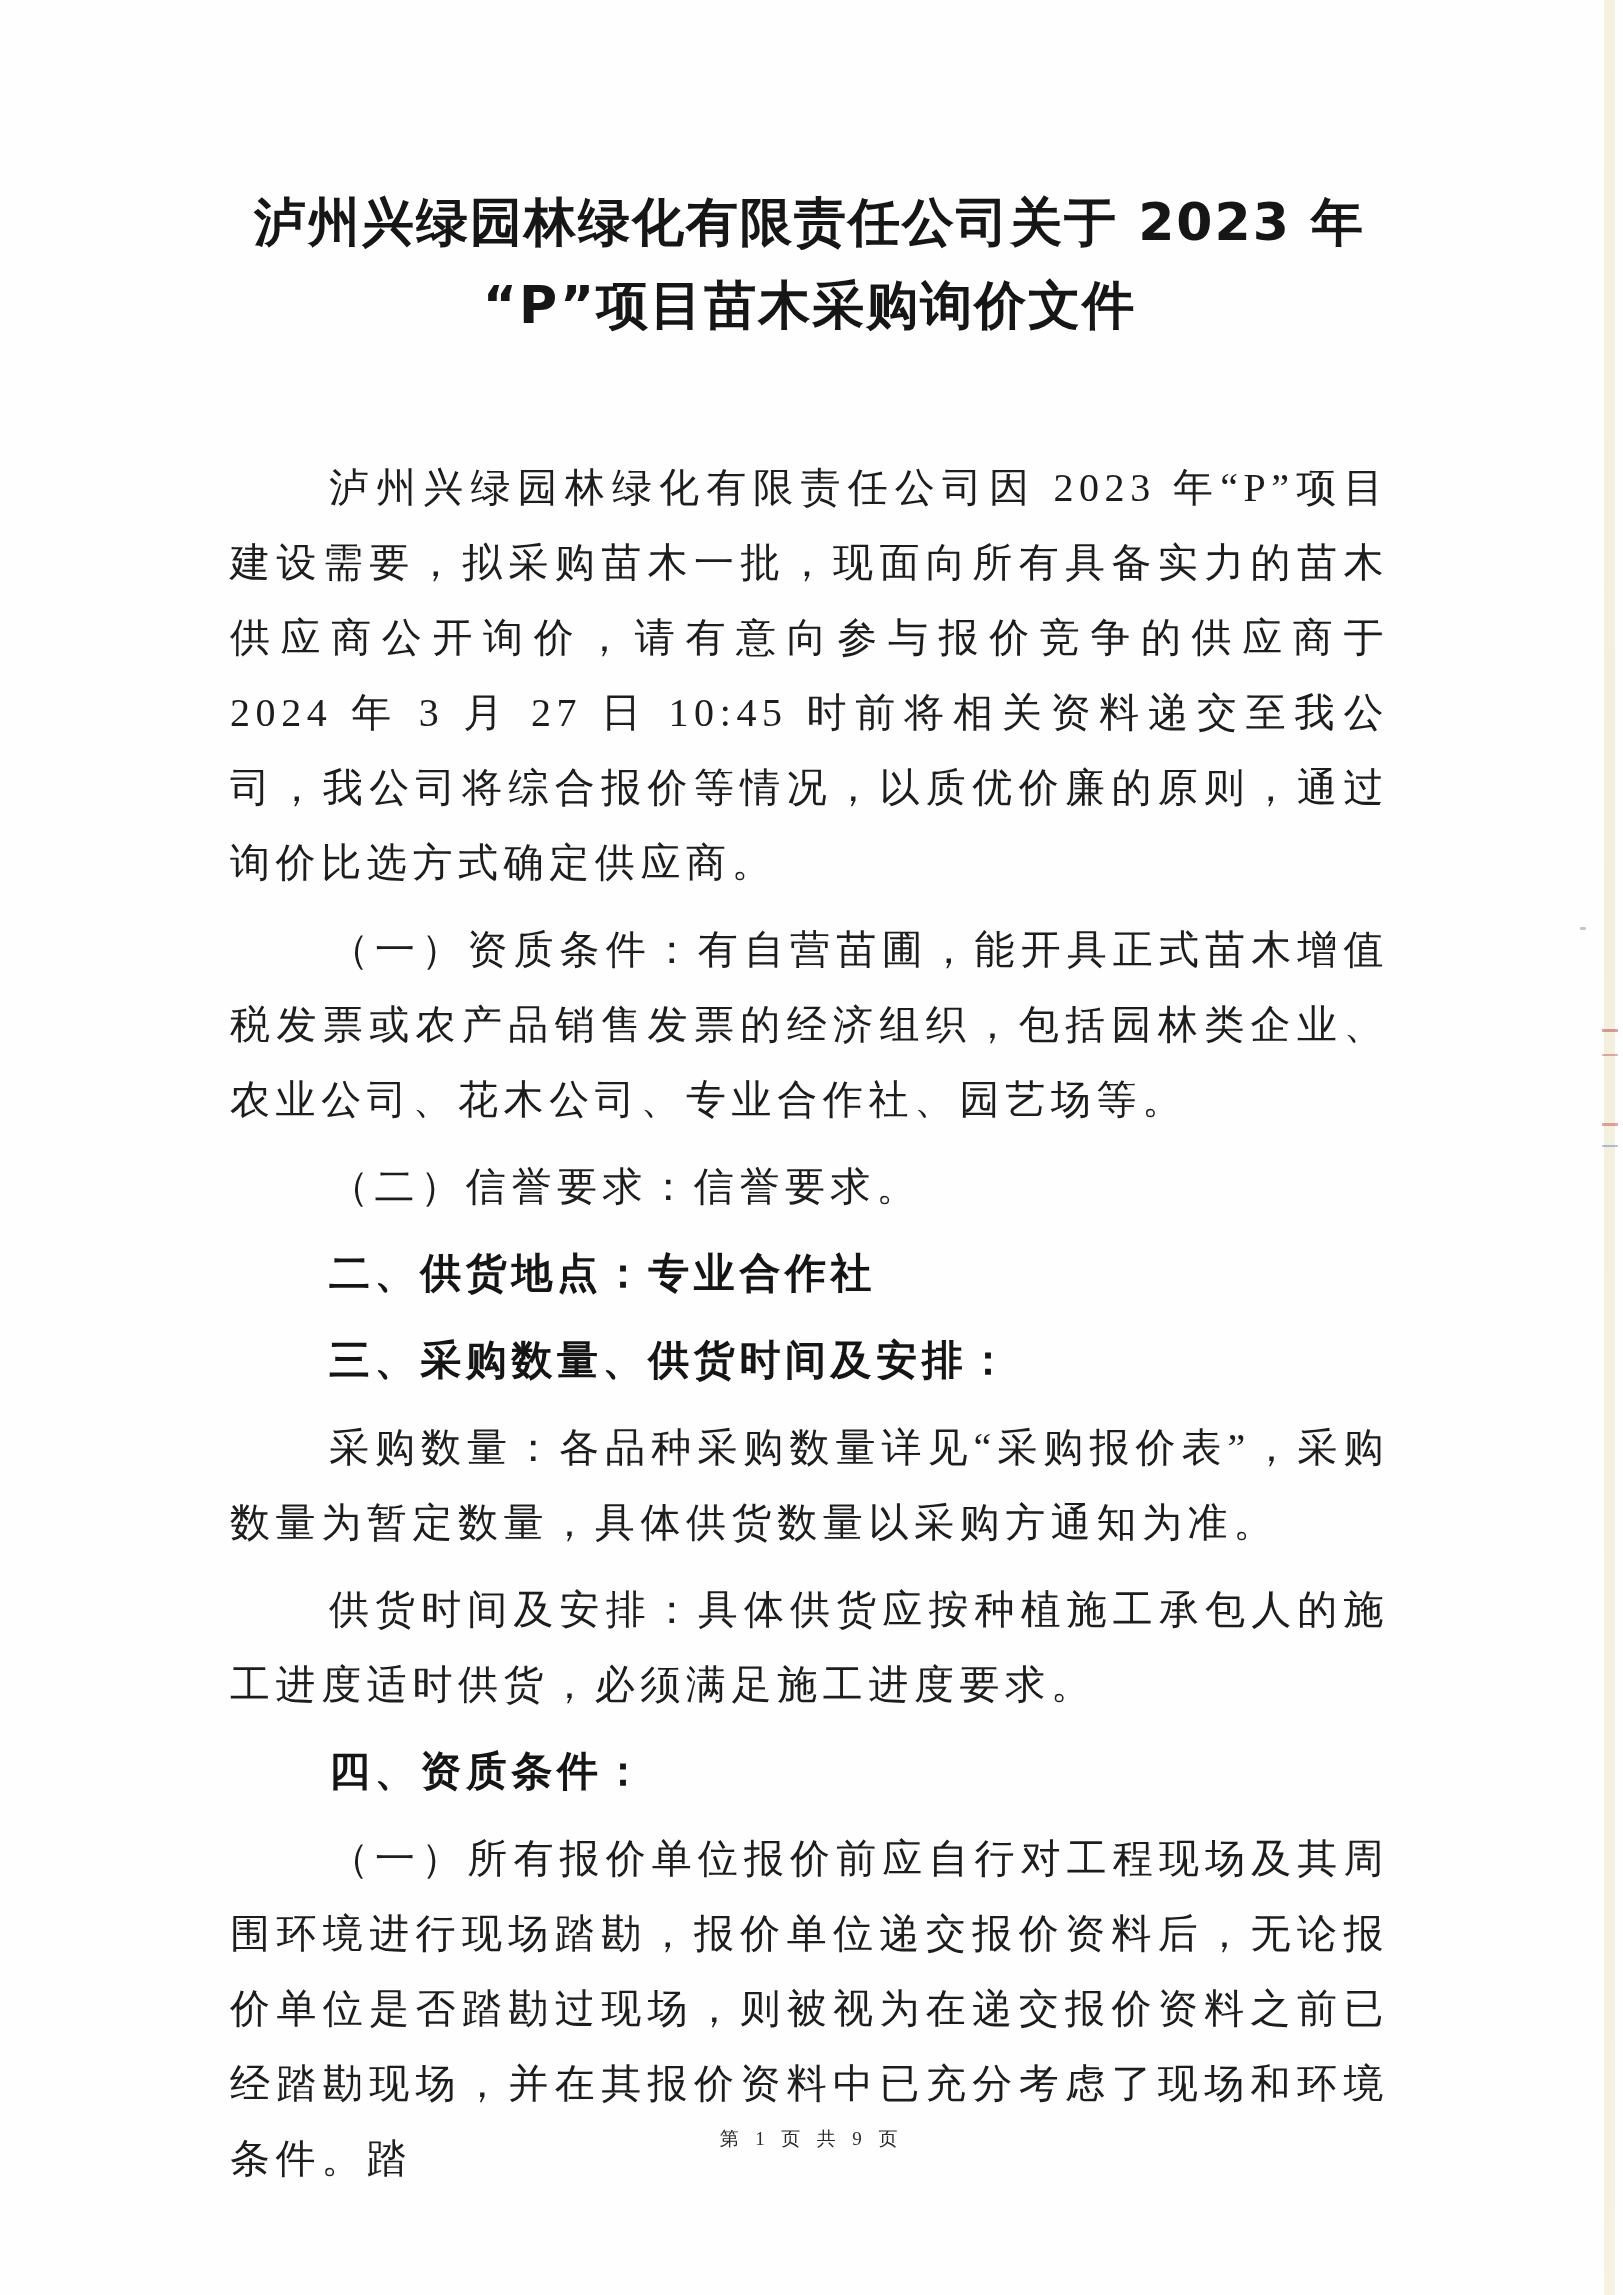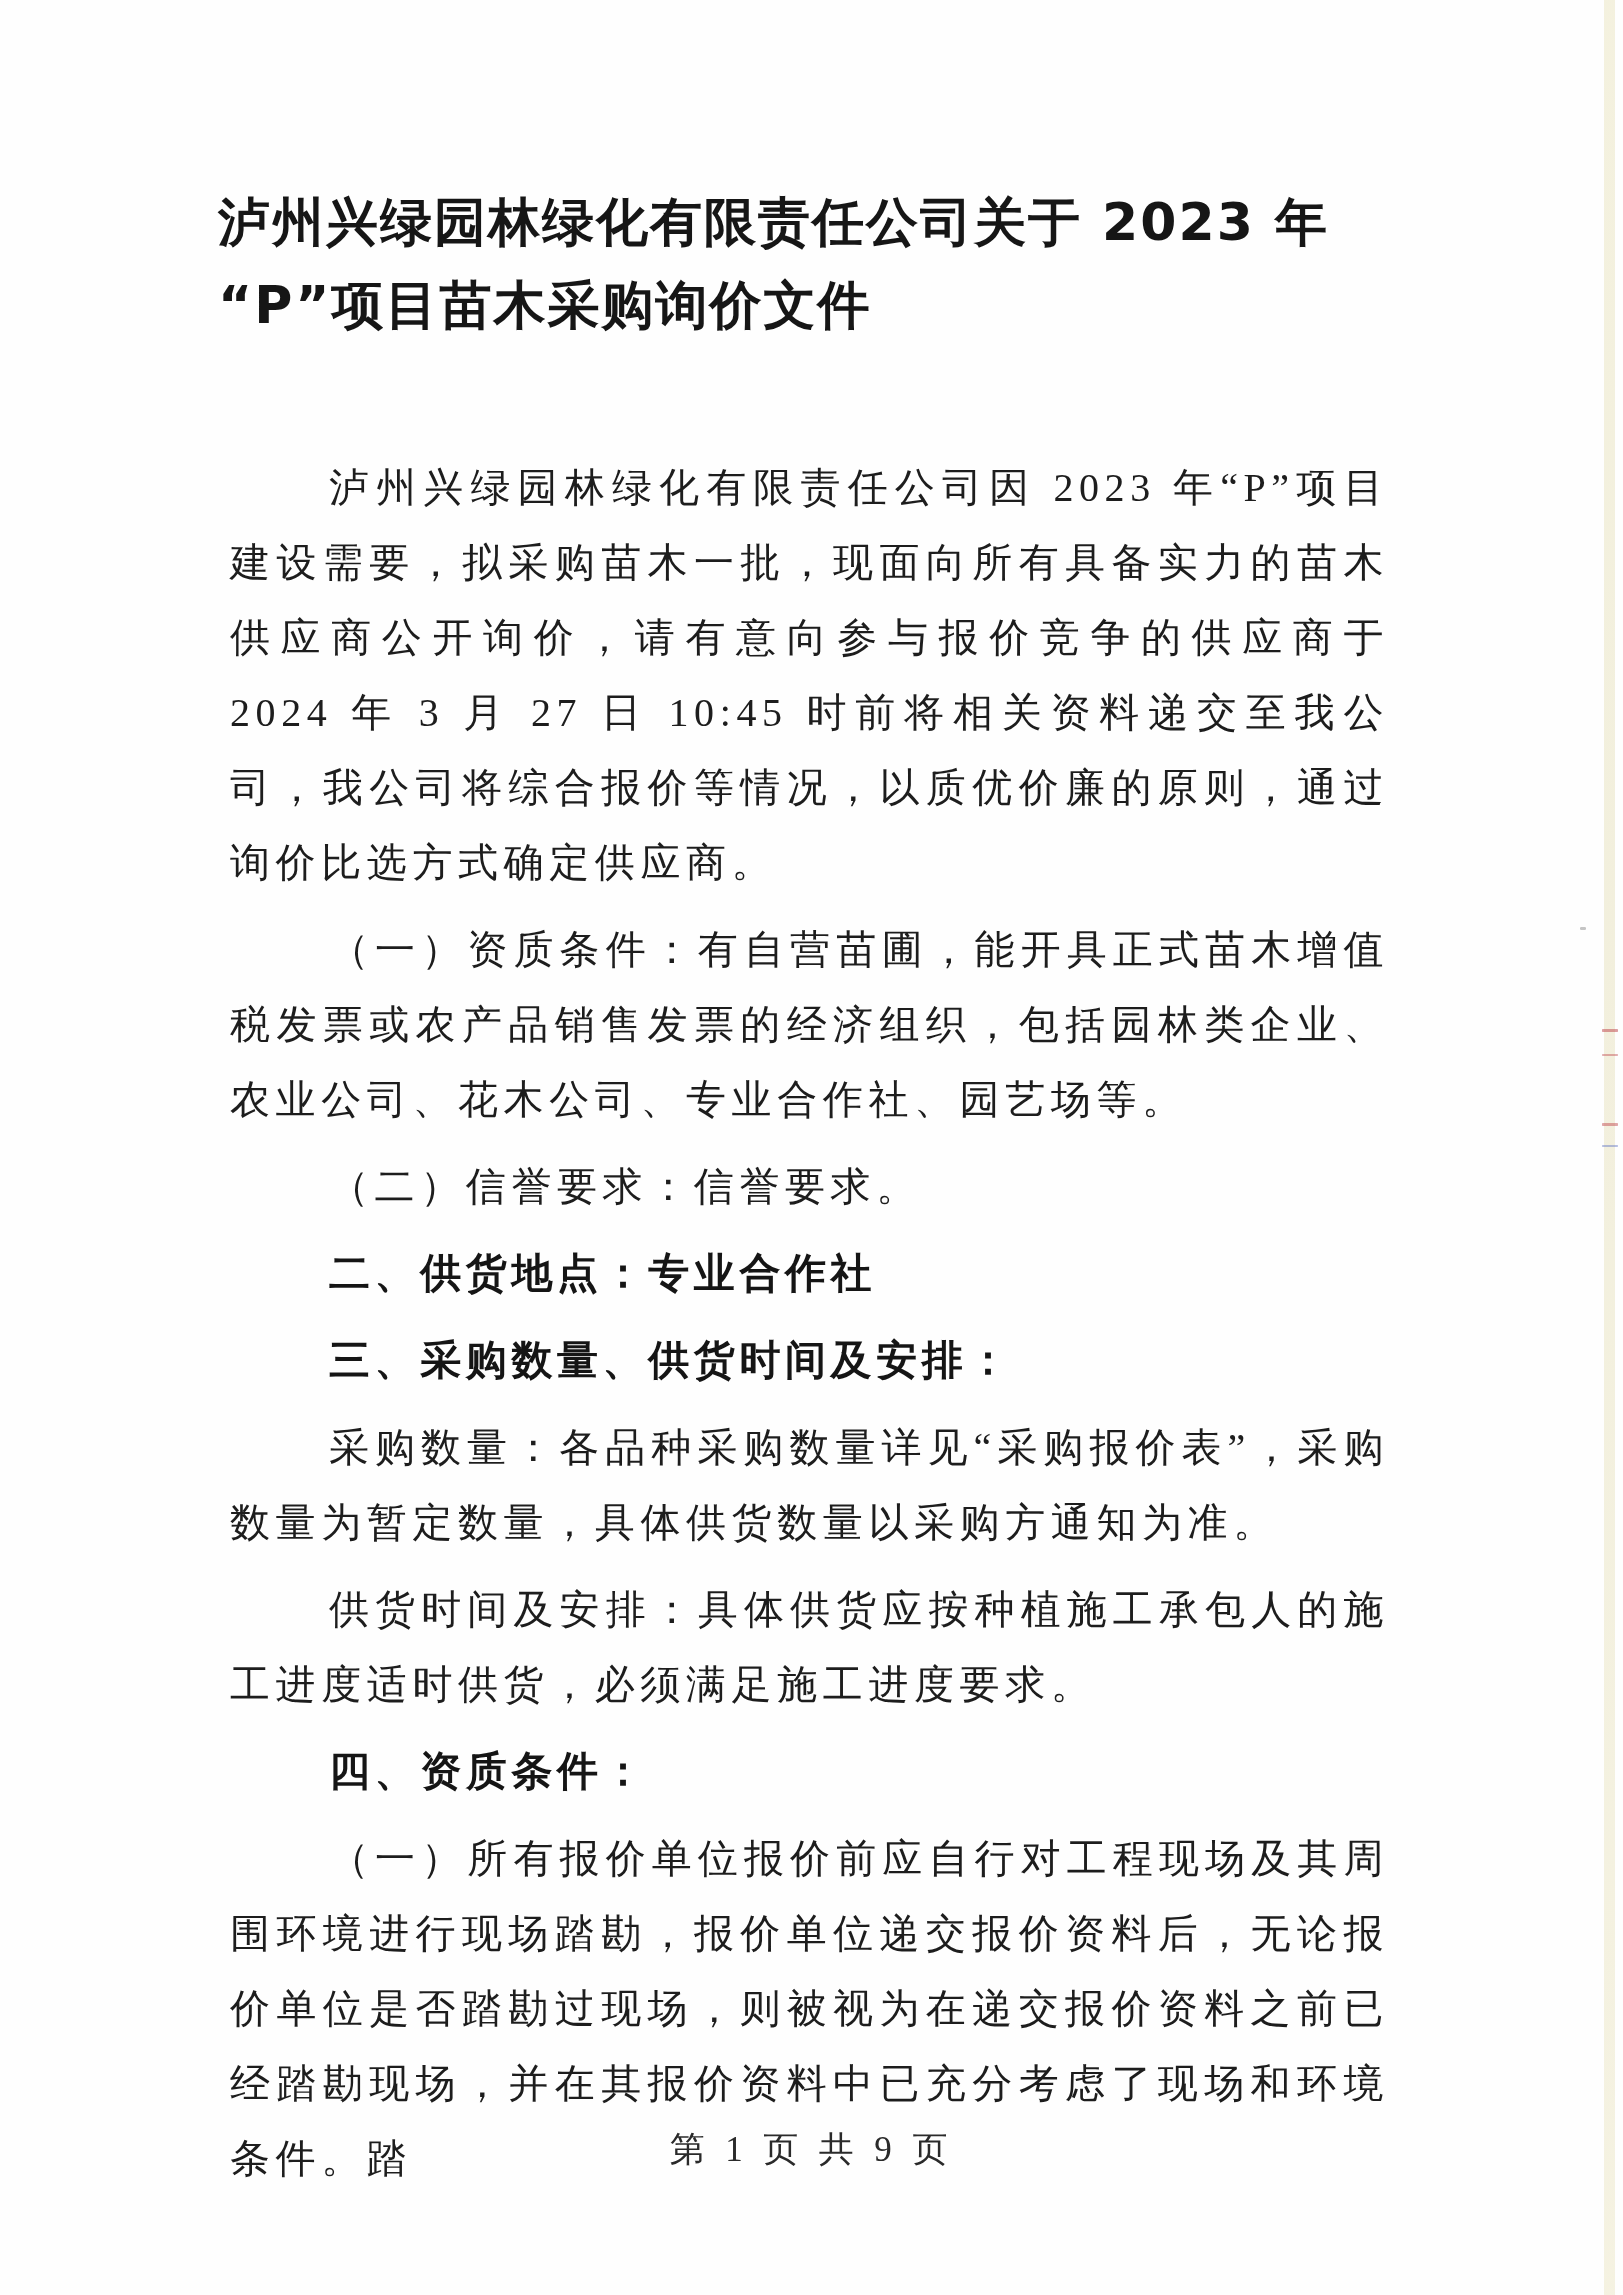--- a/index.html
+++ b/index.html
@@ -17,21 +17,21 @@
     font-family: "Liberation Serif", serif;
   }
   .content {
     position: absolute;
     left: 218px;
     top: 0;
     width: 1183px;
   }
   .doc-title {
     padding-top: 181px;
-    text-align: left;
+    text-align: center;
     font-family: "DejaVu Sans", "Liberation Sans", sans-serif;
     font-weight: 900;
     font-size: 52px;
     line-height: 83px;
     letter-spacing: 2px;
     color: #161616;
   }
   .body-block {
     margin-top: 103px;
     font-size: 40px;
@@ -52,21 +52,21 @@
     font-size: 41px;
     letter-spacing: 4.6px;
     color: #151515;
   }
   .page-footer {
     position: absolute;
     left: 0;
     top: 2126px;
     width: 100%;
     text-align: center;
-    font-size: 35px;
+    font-size: 19px;
     letter-spacing: 5.9px;
     color: #2a2a2a;
   }
   
   .scan-edge {
     position: absolute;
     top: 0;
     right: 7.9px;
     width: 11px;
     height: 100%;

